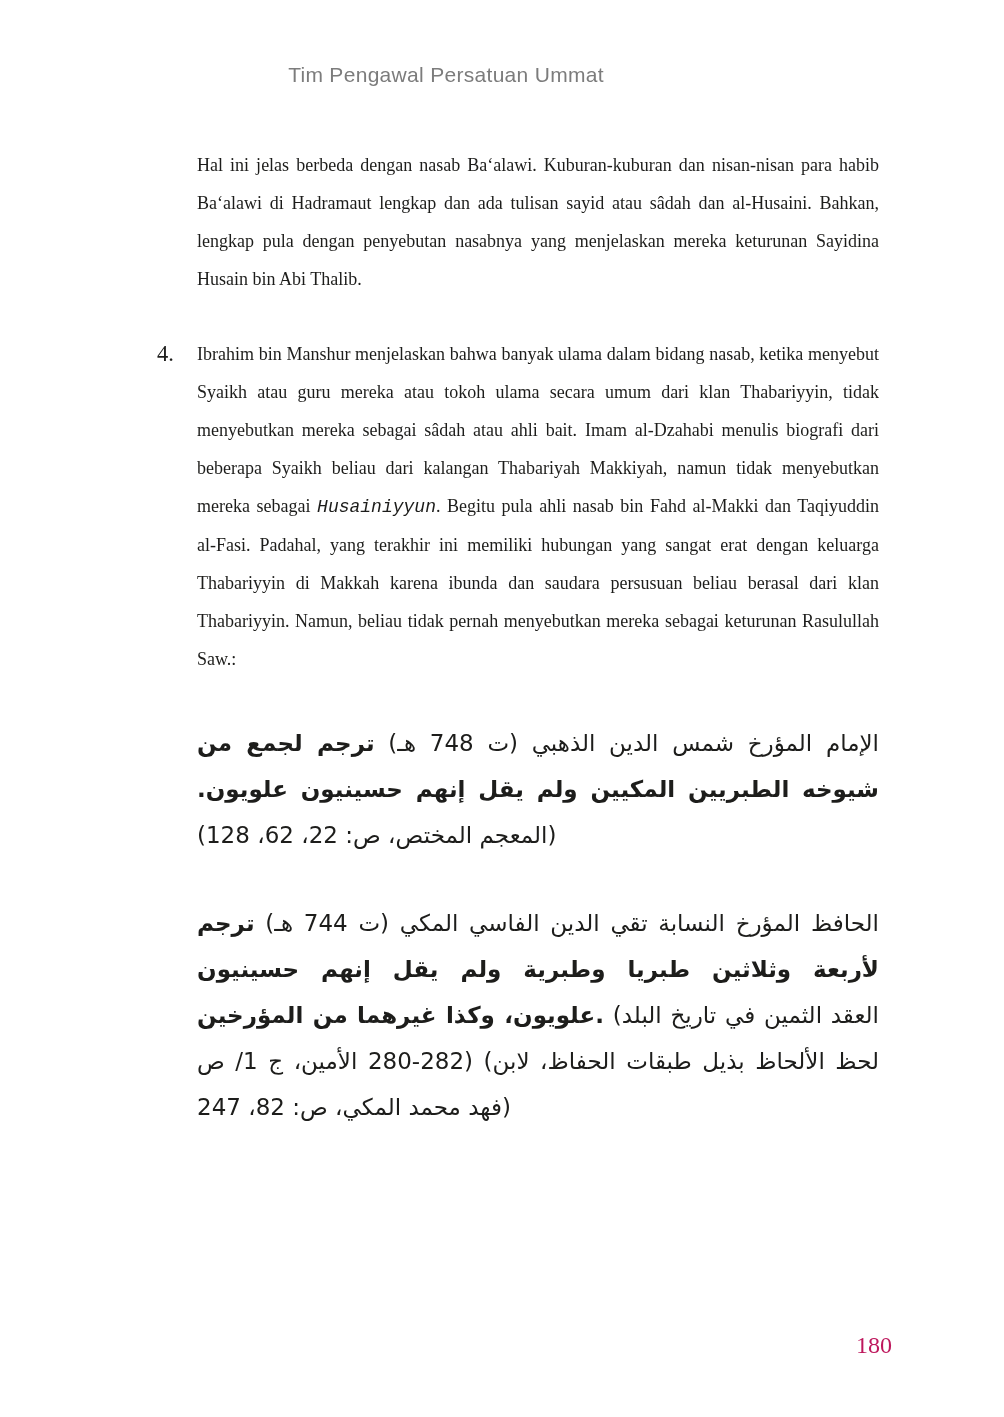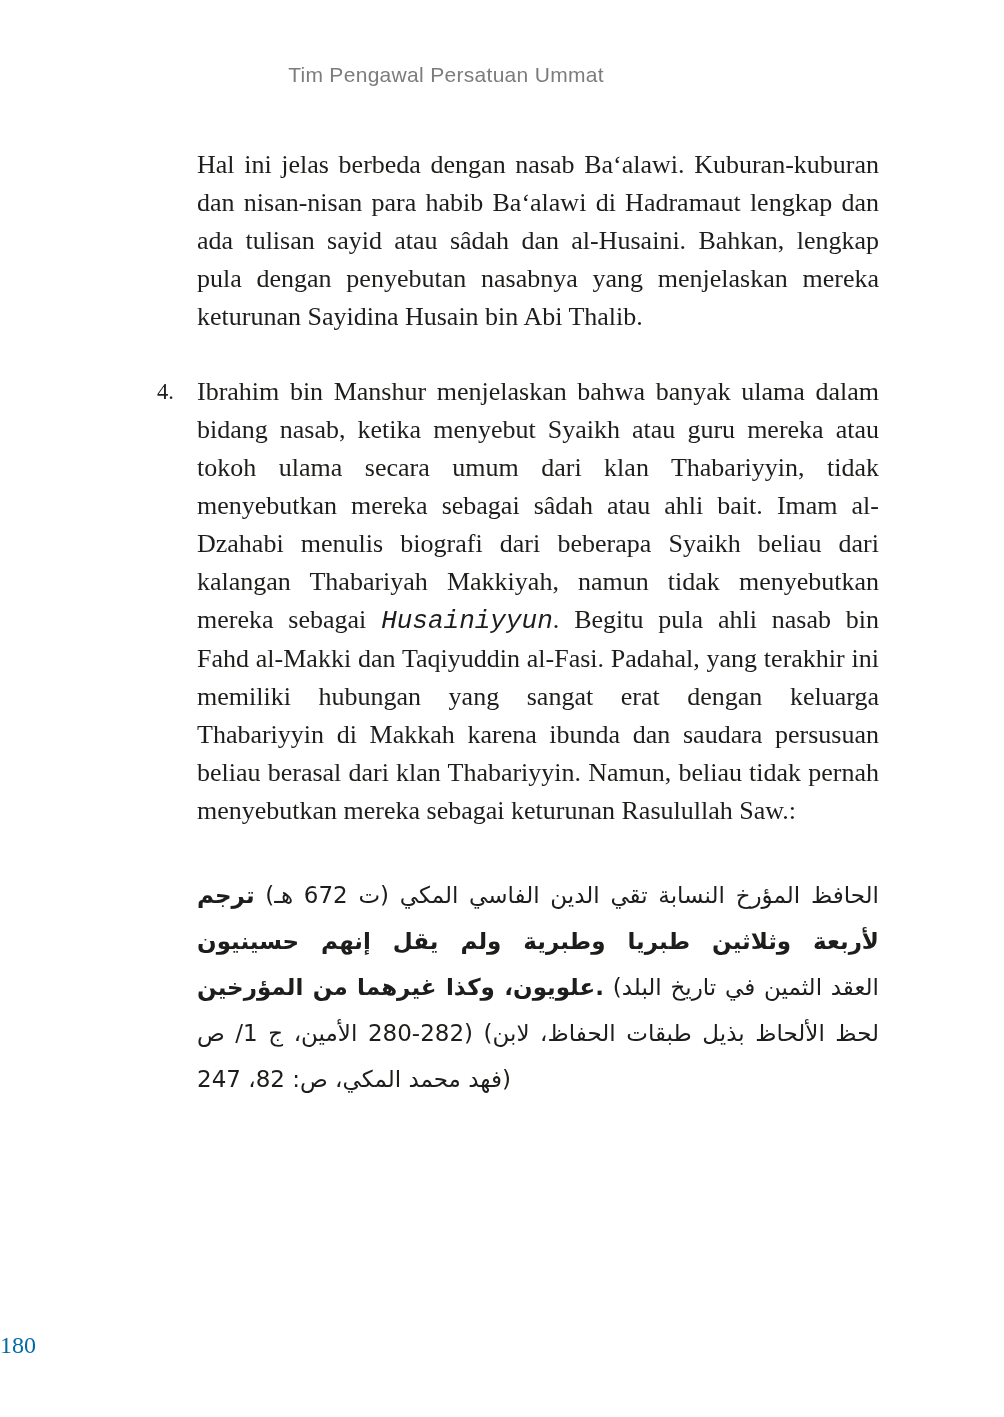--- a/index.html
+++ b/index.html
@@ -32,21 +32,21 @@
     top: 146px;
     left: 197px;
     width: 682px;
   }
   .para {
     margin: 0;
     text-align: justify;
   }
   .indo {
     font-family: "Liberation Serif", serif;
-    font-size: 26px;
+    font-size: 18px;
     line-height: 38px;
   }
   .list-item {
     position: relative;
     margin-top: 37px;
   }
   .item-num {
     position: absolute;
     left: -40px;
     top: 0;
@@ -60,43 +60,44 @@
     line-height: 46px;
     margin-top: 42px;
   }
   .b { font-weight: 700; }
   .i { font-style: italic; font-family: Liberation Mono, monospace; }
   .page-number {
     position: absolute;
     top: 1332px;
     left: 0;
     width: 100%;
-    text-align: left;
+    text-align: right;
     font-family: "Liberation Serif", serif;
     font-size: 24px;
-    color: #0369a1;
+    color: #be185d;
   }
 </style>
 </head>
 <body>
 
 <div class="page">
 
   <div class="running-head">Tim Pengawal Persatuan Ummat</div>
 
   <div class="content">
 
     <p class="para indo">Hal ini jelas berbeda dengan nasab Ba‘alawi. Kuburan-kuburan dan nisan-nisan para habib Ba‘alawi di Hadramaut lengkap dan ada tulisan sayid atau sâdah dan al-Husaini. Bahkan, lengkap pula dengan penyebutan nasabnya yang menjelaskan mereka keturunan Sayidina Husain bin Abi Thalib.</p>
 
     <div class="list-item">
       <span class="item-num">4.</span>
       <p class="para indo"><span>Ibrahim bin Manshur menjelaskan bahwa banyak ulama dalam bidang nasab, ketika menyebut Syaikh atau guru mereka atau tokoh ulama secara umum dari klan Thabariyyin, tidak menyebutkan mereka sebagai sâdah atau ahli bait. Imam al-Dzahabi menulis biografi dari beberapa Syaikh beliau dari kalangan Thabariyah Makkiyah, namun tidak menyebutkan mereka sebagai </span><span class="i">Husainiyyun</span><span>. Begitu pula ahli nasab bin Fahd al-Makki dan Taqiyuddin al-Fasi. Padahal, yang terakhir ini memiliki hubungan yang sangat erat dengan keluarga Thabariyyin di Makkah karena ibunda dan saudara persusuan beliau berasal dari klan Thabariyyin. Namun, beliau tidak pernah menyebutkan mereka sebagai keturunan Rasulullah Saw.:</span></p>
     </div>
 
+    <p class="para arabic" dir="ltr"><span>الإمام المؤرخ شمس الدين الذهبي (ت 748 هـ) </span><span class="b">ترجم لجمع من شيوخه الطبريين المكيين ولم يقل إنهم حسينيون علويون.</span><span> (المعجم المختص، ص: 22، 62، 128)</span></p>
 
-    <p class="para arabic" dir="ltr"><span>الحافظ المؤرخ النسابة تقي الدين الفاسي المكي (ت 672 هـ) </span><span class="b">ترجم لأربعة وثلاثين طبريا وطبرية ولم يقل إنهم حسينيون علويون، وكذا غيرهما من المؤرخين.</span><span> (العقد الثمين في تاريخ البلد الأمين، ج 1/ ص ‎280-282‎) (لحظ الألحاظ بذيل طبقات الحفاظ، لابن فهد محمد المكي، ص: 82، 247)</span></p>
+    <p class="para arabic" dir="ltr"><span>الحافظ المؤرخ النسابة تقي الدين الفاسي المكي (ت 744 هـ) </span><span class="b">ترجم لأربعة وثلاثين طبريا وطبرية ولم يقل إنهم حسينيون علويون، وكذا غيرهما من المؤرخين.</span><span> (العقد الثمين في تاريخ البلد الأمين، ج 1/ ص ‎280-282‎) (لحظ الألحاظ بذيل طبقات الحفاظ، لابن فهد محمد المكي، ص: 82، 247)</span></p>
 
 
   </div>
 
   <div class="page-number">180</div>
 
 </div>
 
 </body></html>

